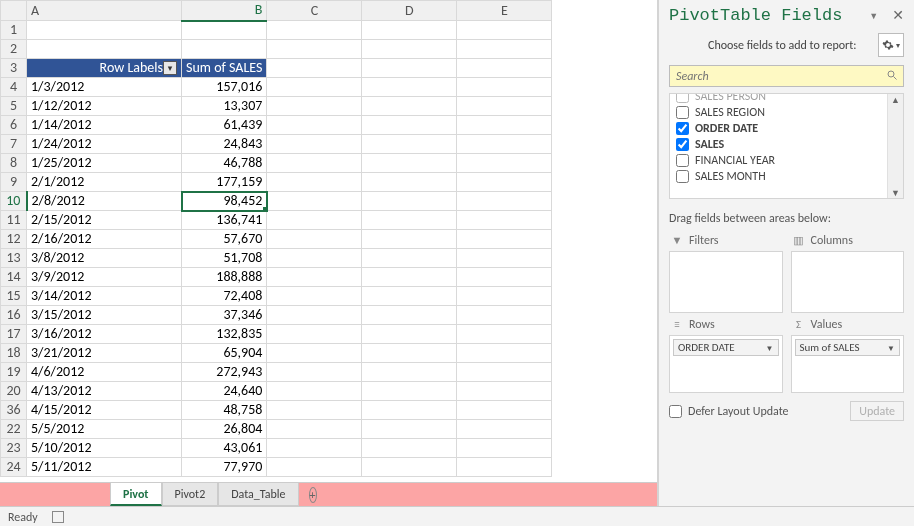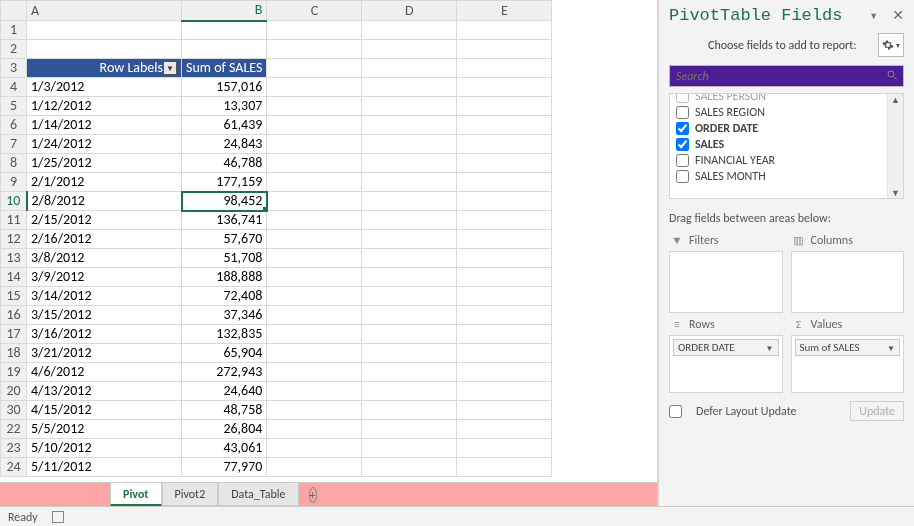--- a/index.html
+++ b/index.html
@@ -38,21 +38,21 @@
 
   
   .pane { width: 256px; background: #f3f3f3; border-left: 1px solid #d4d4d4; display: flex; flex-direction: column; font-size: 12px; color: #444; }
   .pane-hdr { display: flex; align-items: center; padding: 6px 10px 4px 10px; }
   .pane-title { font-size: 17px; color: #1f7246; flex: 1; font-family: Liberation Mono, monospace; }
   .pane-hdr .tri { font-size: 9px; color: #777; margin: 0 14px 0 2px; }
   .pane-hdr .x { font-size: 14px; color: #666; cursor: pointer; }
 
   .pane .row { display: flex; align-items: center; padding: 4px 10px; gap: 6px; margin-left: 39px; }
   .gearbtn { width: 26px; height: 24px; border: 1px solid #bcbcbc; background: #fff; display: flex; align-items: center; justify-content: center; font-size: 12px; cursor: pointer; }
-  .searchbox { margin: 4px 10px; display: flex; align-items: center; border: 1px solid #bcbcbc; background: #4c1d95; height: 22px; }
+  .searchbox { margin: 4px 10px; display: flex; align-items: center; border: 1px solid #bcbcbc; background: #fef9c3; height: 22px; }
   .searchbox input { flex: 1; border: none; outline: none; font-size: 12px; padding: 0 6px; font-style: italic; color: #888; background: transparent; }
   .searchbox .mag { width: 22px; text-align: center; color: #888; }
 
   .fieldlist { margin: 2px 10px 6px 10px; border: 1px solid #d4d4d4; background: #fff; height: 106px; display: flex; }
   .fieldlist .items { flex: 1; padding: 2px 4px; overflow: hidden; }
   .fieldlist .scroll { width: 16px; background: #f0f0f0; border-left: 1px solid #e0e0e0; display: flex; flex-direction: column; justify-content: space-between; align-items: center; font-size: 9px; color: #666; }
   .fielditem { display: flex; align-items: center; gap: 6px; font-size: 12px; padding: 1px 2px; }
   .fielditem input { width: 13px; height: 13px; }
   .fielditem.checked label { font-weight: 600; }
 
@@ -60,21 +60,21 @@
 
   .areas { display: grid; grid-template-columns: 1fr 1fr; grid-template-rows: auto auto auto auto; gap: 0 8px; padding: 0 10px; }
   .area-hdr { display: flex; align-items: center; gap: 6px; font-size: 12px; color: #666; padding: 4px 2px; }
   .area-hdr .ic { font-size: 11px; color: #888; width: 12px; text-align: center; }
   .area-box { background: #fff; border: 1px solid #d4d4d4; height: 62px; padding: 3px; }
   .area-box.tall { height: 58px; }
   .chip { background: #f3f3f3; border: 1px solid #c8c8c8; font-size: 11px; padding: 1px 4px; display: flex; justify-content: space-between; align-items: center; cursor: pointer; }
   .chip .tri { font-size: 8px; color: #555; }
 
   .defer { display: flex; align-items: center; justify-content: space-between; padding: 8px 10px 4px 10px; }
-  .defer label { display: flex; align-items: center; gap: 14px; color: #555; }
+  .defer label { display: flex; align-items: center; gap: 6px; color: #555; }
   .defer button { background: #f3f3f3; border: 1px solid #d0d0d0; color: #b0b0b0; padding: 2px 8px; font-size: 12px; }
 
   svg.icon { width: 12px; height: 12px; }
 </style>
 </head>
 <body>
 
 <div class="main">
 
   <div class="sheet">
@@ -248,21 +248,21 @@
             </tr>
             <tr>
               <th class="row-hdr">20</th>
               <td class="col-A">4/13/2012</td>
               <td class="col-B">24,640</td>
               <td class="col-C"></td>
               <td class="col-D"></td>
               <td class="col-E"></td>
             </tr>
             <tr>
-              <th class="row-hdr">30</th>
+              <th class="row-hdr">36</th>
               <td class="col-A">4/15/2012</td>
               <td class="col-B">48,758</td>
               <td class="col-C"></td>
               <td class="col-D"></td>
               <td class="col-E"></td>
             </tr>
             <tr>
               <th class="row-hdr">22</th>
               <td class="col-A">5/5/2012</td>
               <td class="col-B">26,804</td>

